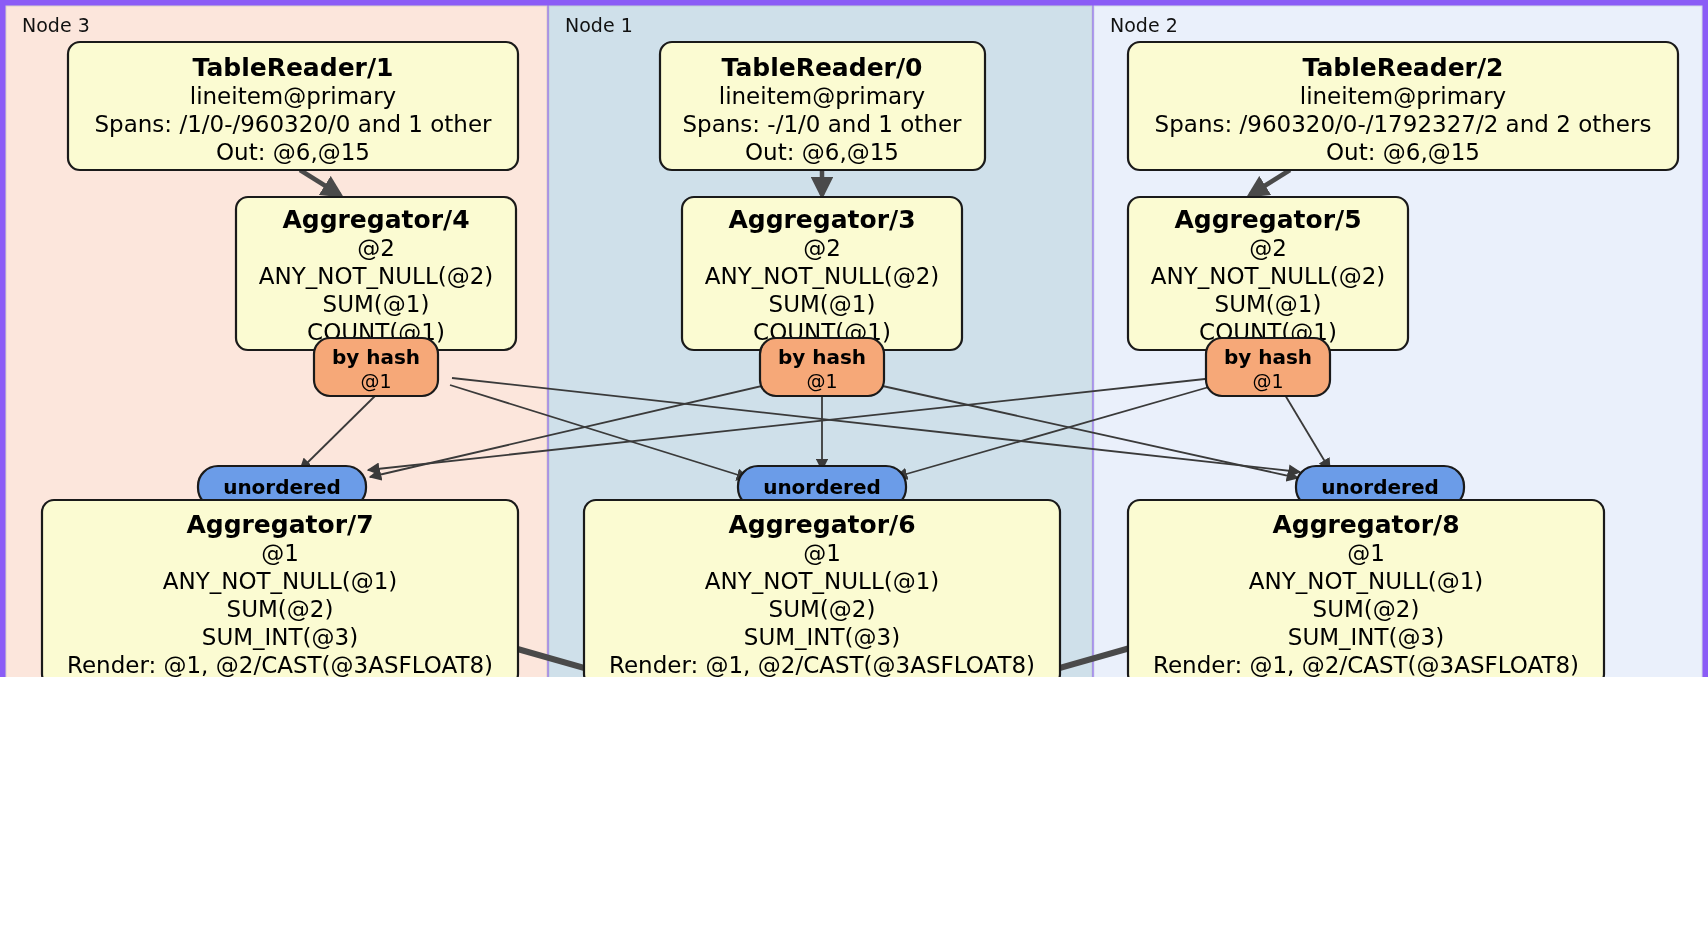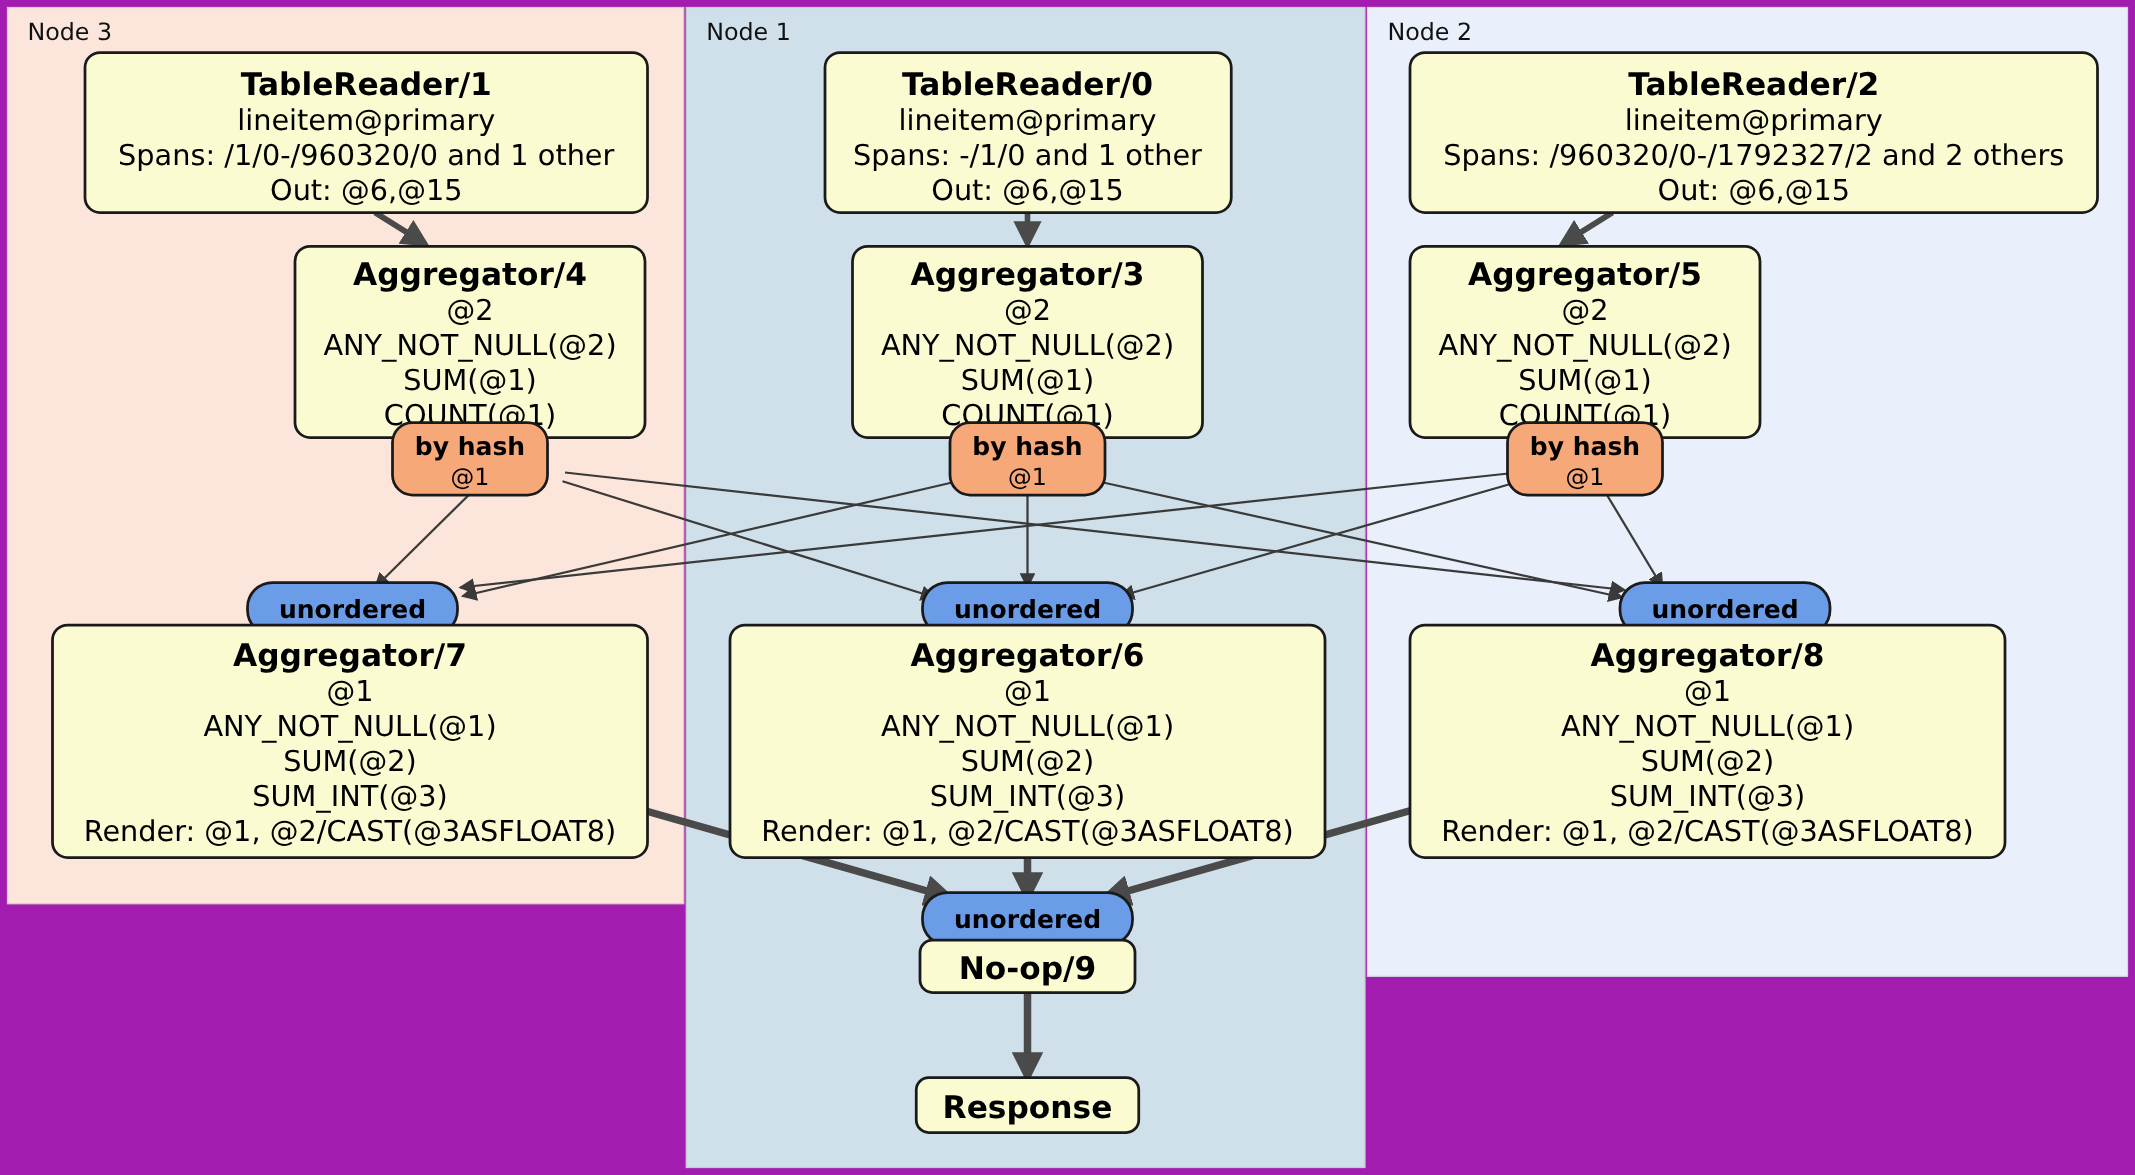--- a/index.html
+++ b/index.html
@@ -6,23 +6,23 @@
     margin: 0;
     padding: 0;
     background: #ffffff;
   }
   body {
     font-family: "DejaVu Sans", sans-serif;
   }
   #stage {
     position: relative;
     width: 1708px;
-    height: 940px;
+    height: 677px;
     overflow: hidden;
-    background: #a21caf;
+    background: #8b5cf6;
   }
   svg#diagram {
     position: absolute;
     left: 0;
     top: 0;
     width: 1708px;
     height: 940px;
   }
   .node-panel-label {
     font-size: 19px;

